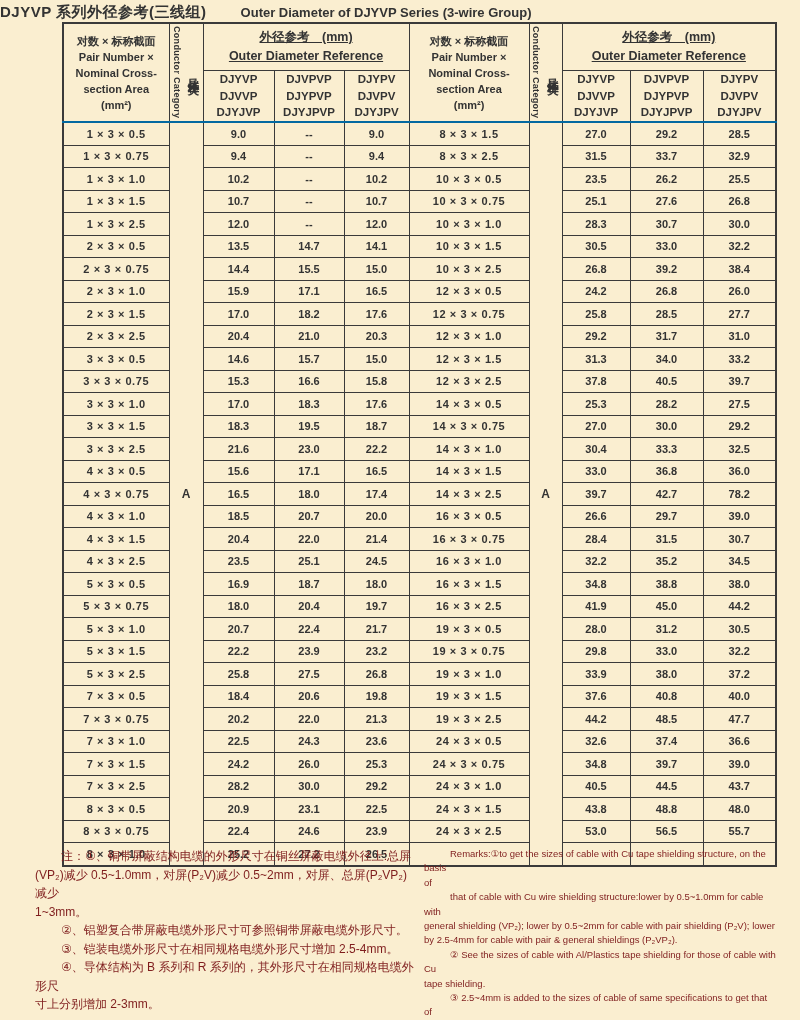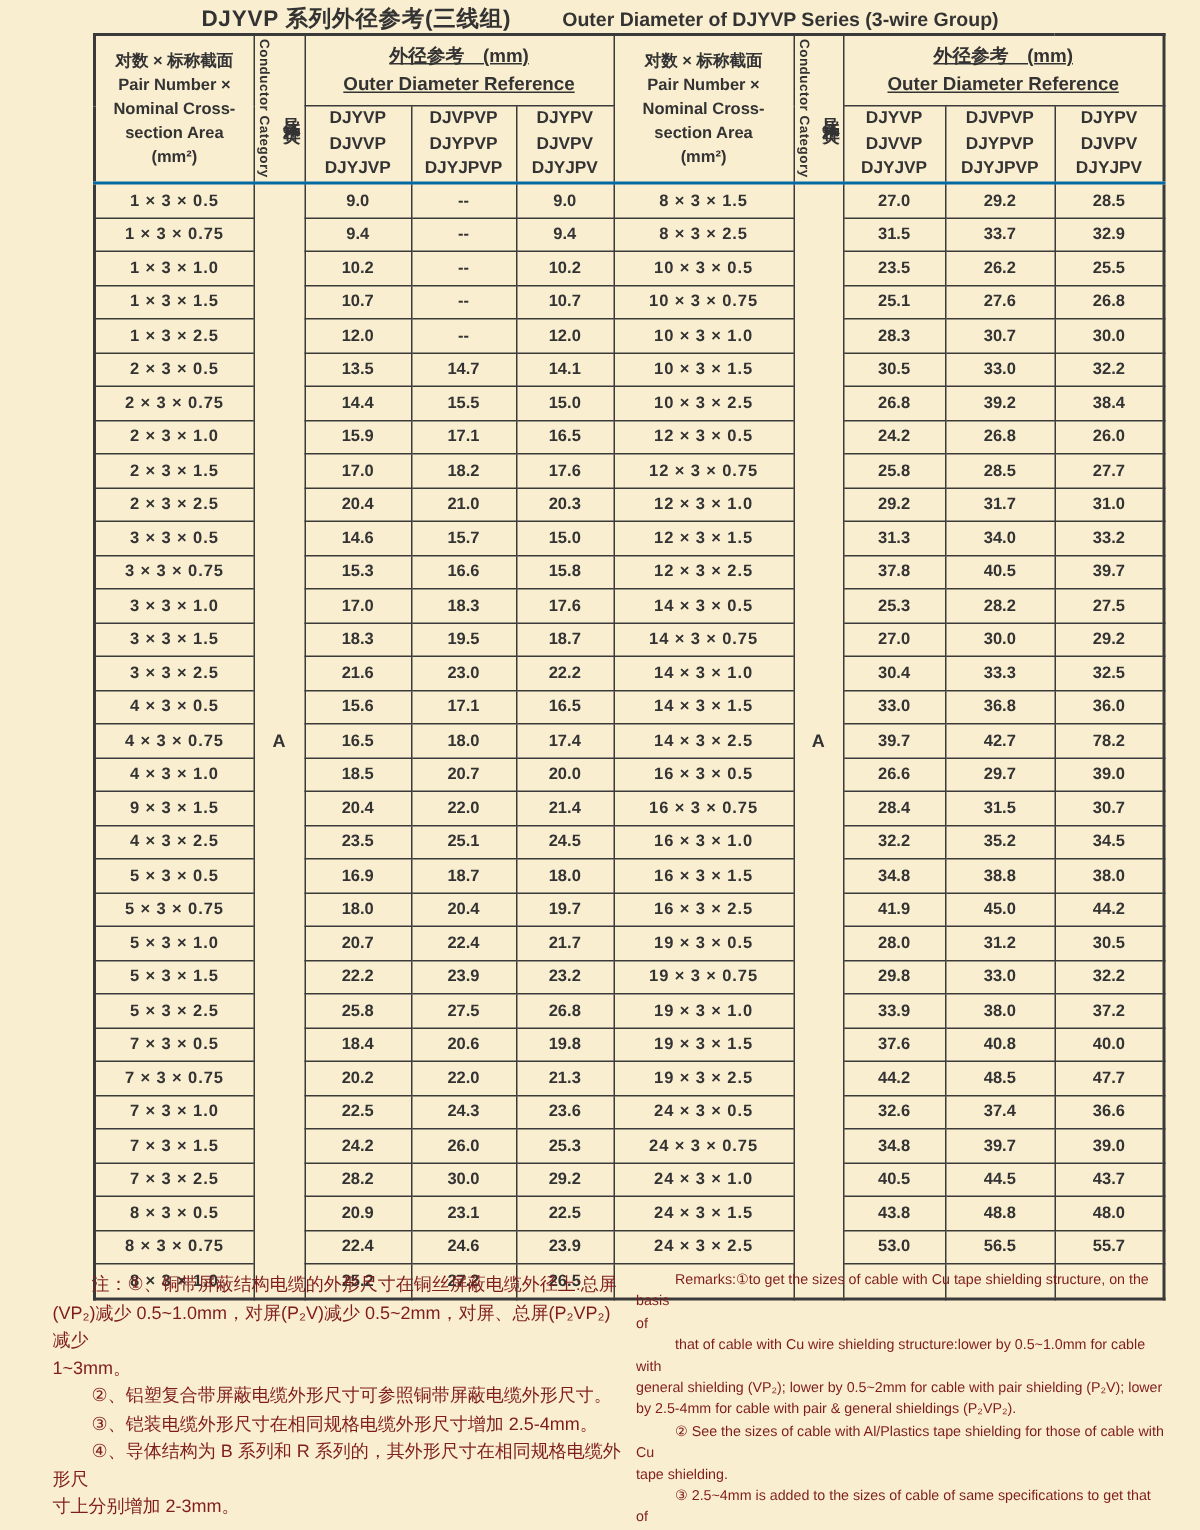--- a/index.html
+++ b/index.html
@@ -1,21 +1,21 @@
 <!DOCTYPE html>
 <html><head>
 <meta charset="utf-8">
 <style>
   html,body{margin:0;padding:0;}
   .page{
     position:relative;width:800px;height:1020px;background:#FAEED0;overflow:hidden;
     font-family:"Liberation Sans","DejaVu Sans",sans-serif;color:#333;
   }
   
-  .title{position:absolute;top:3px;left:0;width:100%;display:flex;justify-content:center;align-items:center;gap:34px;font-weight:bold;}
+  .title{position:absolute;top:3px;left:0;width:100%;display:flex;align-items:center;gap:34px;font-weight:bold;}
   .title-zh{font-size:15px;letter-spacing:0.5px;}
   .title-en{font-size:13px;}
   
   table.main{
     position:absolute;left:62px;top:22px;width:713px;
     border-collapse:collapse;table-layout:fixed;
     border:2px solid #3A3A3A;
   }
   table.main th,table.main td{
     border:1px solid #3A3A3A;padding:0;text-align:center;vertical-align:middle;color:#333;
@@ -288,21 +288,21 @@
           <td class="spec">4 × 3 × 1.0</td>
           <td class="num">18.5</td>
           <td class="num">20.7</td>
           <td class="num">20.0</td>
           <td class="spec divider">16 × 3 × 0.5</td>
           <td class="num">26.6</td>
           <td class="num">29.7</td>
           <td class="num">39.0</td>
         </tr>
         <tr>
-          <td class="spec">9 × 3 × 1.5</td>
+          <td class="spec">4 × 3 × 1.5</td>
           <td class="num">20.4</td>
           <td class="num">22.0</td>
           <td class="num">21.4</td>
           <td class="spec divider">16 × 3 × 0.75</td>
           <td class="num">28.4</td>
           <td class="num">31.5</td>
           <td class="num">30.7</td>
         </tr>
         <tr>
           <td class="spec">4 × 3 × 2.5</td>

